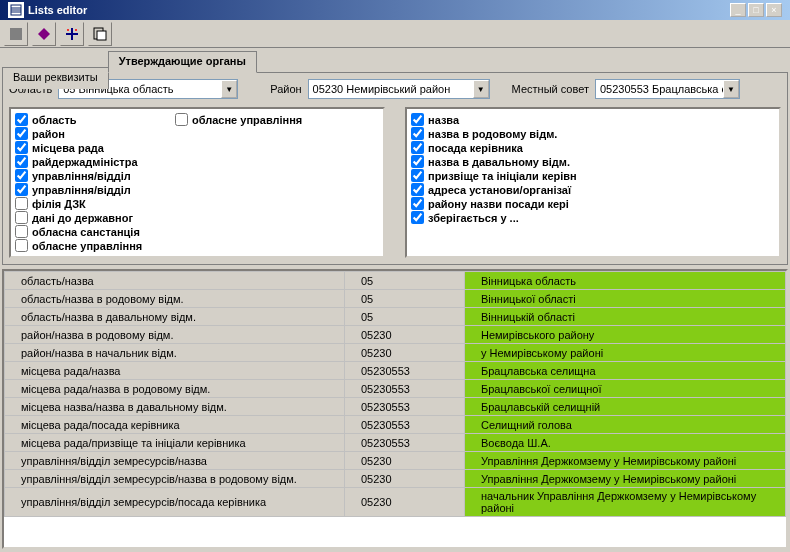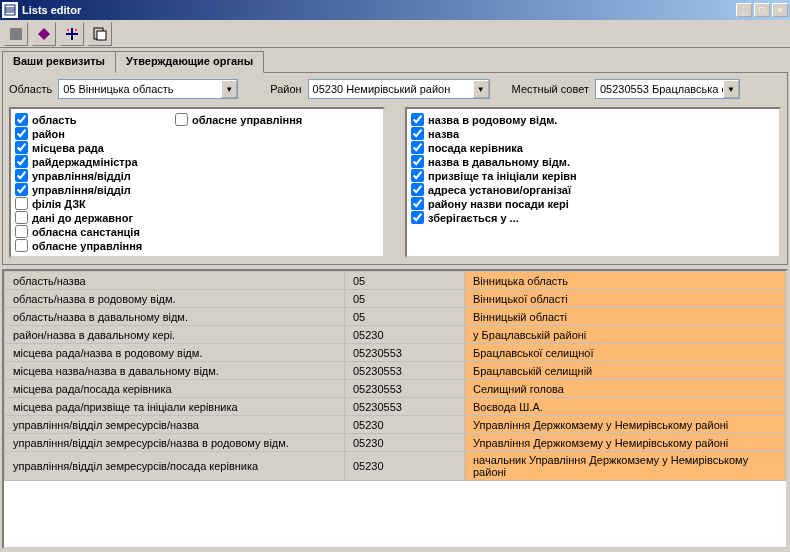--- a/index.html
+++ b/index.html
@@ -1,44 +1,44 @@
 <!DOCTYPE html>
 <html><head>
 <meta charset="utf-8">
 <style>
 * { box-sizing: border-box; margin: 0; padding: 0; }
 body { font-family: Tahoma, sans-serif; font-size: 11px; background: #d4d0c8; width: 790px; height: 552px; overflow: hidden; }
-.titlebar { background: linear-gradient(to right, #0a246a, #a6caf0); color: #fff; height: 20px; display: flex; align-items: center; padding: 0 2px; }
+.titlebar { background: linear-gradient(to right, #0a246a, #a6caf0); color: #fff; height: 20px; display: flex; align-items: center; padding: 0 8px; }
 .titlebar-icon { width: 16px; height: 16px; background: #fff; margin-right: 4px; display: flex; align-items: center; justify-content: center; }
 .titlebar-icon svg { width: 12px; height: 12px; }
 .titlebar-text { font-weight: bold; flex: 1; }
 .win-btns { display: flex; gap: 2px; }
 .win-btn { width: 16px; height: 14px; background: #d4d0c8; border: 1px outset #fff; font-size: 9px; font-family: Arial; display: flex; align-items: center; justify-content: center; cursor: default; }
 .toolbar { height: 28px; display: flex; align-items: center; padding: 2px 4px; gap: 4px; border-bottom: 1px solid #808080; }
 .tool-btn { width: 24px; height: 24px; border: 1px outset #d4d0c8; display: flex; align-items: center; justify-content: center; background: #d4d0c8; }
 .tabs { display: flex; height: 22px; padding-left: 2px; margin-top: 2px; }
-.tab { padding: 3px 10px; border: 1px solid #808080; border-bottom: none; background: #d4d0c8; margin-right: -1px; font-size: 11px; cursor: default; position: relative; top: 1px; font-weight: bold; }
+.tab { padding: 3px 10px; border: 1px solid #808080; border-bottom: none; background: #d4d0c8; margin-right: -1px; font-size: 11px; cursor: default; position: relative; top: 17px; }
 .tab.active { background: #d4d0c8; font-weight: bold; z-index: 2; border-bottom: 1px solid #d4d0c8; top: 1px; }
 .content { border: 1px solid #808080; margin: 0 2px; padding: 6px; background: #d4d0c8; }
 .selectors { display: flex; align-items: center; gap: 6px; margin-bottom: 8px; }
 .selectors label { font-size: 11px; }
 .combo { display: inline-flex; border: 1px solid #7f9db9; background: #fff; height: 20px; align-items: center; }
 .combo span { padding: 0 4px; white-space: nowrap; overflow: hidden; font-size: 11px; }
 .combo-btn { width: 16px; height: 18px; background: #d4d0c8; border: 1px outset #fff; display: flex; align-items: center; justify-content: center; font-size: 8px; }
 .check-area { display: flex; gap: 20px; }
 .check-col { border: 2px inset #d4d0c8; background: #fff; padding: 4px; flex: 1; min-height: 120px; display: flex; }
 .check-sub { display: flex; flex-direction: column; gap: 1px; }
 .chk { display: flex; align-items: center; gap: 4px; font-size: 11px; font-weight: bold; white-space: nowrap; }
 .chk input { width: 13px; height: 13px; }
 .table-wrap { margin: 4px 2px; border: 2px inset #d4d0c8; background: #fff; height: 280px; overflow-y: scroll; }
 table { width: 100%; border-collapse: collapse; font-size: 11px; }
-td { border: 1px solid #c0c0c0; padding: 2px 8px; height: 18px; }
+td { border: 1px solid #c0c0c0; padding: 2px 16px; height: 18px; }
 td.c1 { background: #d4d0c8; width: 340px; }
 td.c2 { background: #d4d0c8; width: 120px; }
-td.c3 { background: #fdba74; }
+td.c3 { background: #84cc16; }
 </style>
 </head>
 <body>
 
 <div class="titlebar">
   <div class="titlebar-icon">
       <svg viewBox="0 0 12 12">
         <rect x="1" y="1" width="10" height="10" fill="none" stroke="#0a246a" stroke-width="1"></rect>
         <line x1="1" y1="4" x2="11" y2="4" stroke="#0a246a"></line>
         <line x1="1" y1="6" x2="11" y2="6" stroke="#0a246a"></line>
@@ -154,25 +154,25 @@
         <label class="chk">
             <input type="checkbox" style="">
             <span>обласне управління</span>
           </label>
       </div>
     </div>
     <div class="check-col">
       <div class="check-sub">
         <label class="chk">
             <input type="checkbox" checked="" style="">
+            <span>назва</span>
+          </label>
+        <label class="chk">
+            <input type="checkbox" checked="" style="">
             <span>назва в родовому відм.</span>
-          </label>
-        <label class="chk">
-            <input type="checkbox" checked="" style="">
-            <span>назва</span>
           </label>
         <label class="chk">
             <input type="checkbox" checked="" style="">
             <span>посада керівника</span>
           </label>
         <label class="chk">
             <input type="checkbox" checked="" style="">
             <span>назва в давальному відм.</span>
           </label>
         <label class="chk">
@@ -208,23 +208,33 @@
           <td class="c1">область/назва в родовому відм.</td>
           <td class="c2">05</td>
           <td class="c3">Вінницької області</td>
         </tr>
         <tr>
           <td class="c1">область/назва в давальному відм.</td>
           <td class="c2">05</td>
           <td class="c3">Вінницькій області</td>
         </tr>
         <tr>
-          <td class="c1">район/назва в давальному кері.</td>
-          <td class="c2">05230</td>
-          <td class="c3">у Брацлавській районі</td>
+          <td class="c1">район/назва в родовому відм.</td>
+          <td class="c2">05230</td>
+          <td class="c3">Немирівського району</td>
+        </tr>
+        <tr>
+          <td class="c1">район/назва в начальник відм.</td>
+          <td class="c2">05230</td>
+          <td class="c3">у Немирівському районі</td>
+        </tr>
+        <tr>
+          <td class="c1">місцева рада/назва</td>
+          <td class="c2">05230553</td>
+          <td class="c3">Брацлавська селищна</td>
         </tr>
         <tr>
           <td class="c1">місцева рада/назва в родовому відм.</td>
           <td class="c2">05230553</td>
           <td class="c3">Брацлавської селищної</td>
         </tr>
         <tr>
           <td class="c1">місцева назва/назва в давальному відм.</td>
           <td class="c2">05230553</td>
           <td class="c3">Брацлавській селищній</td>

